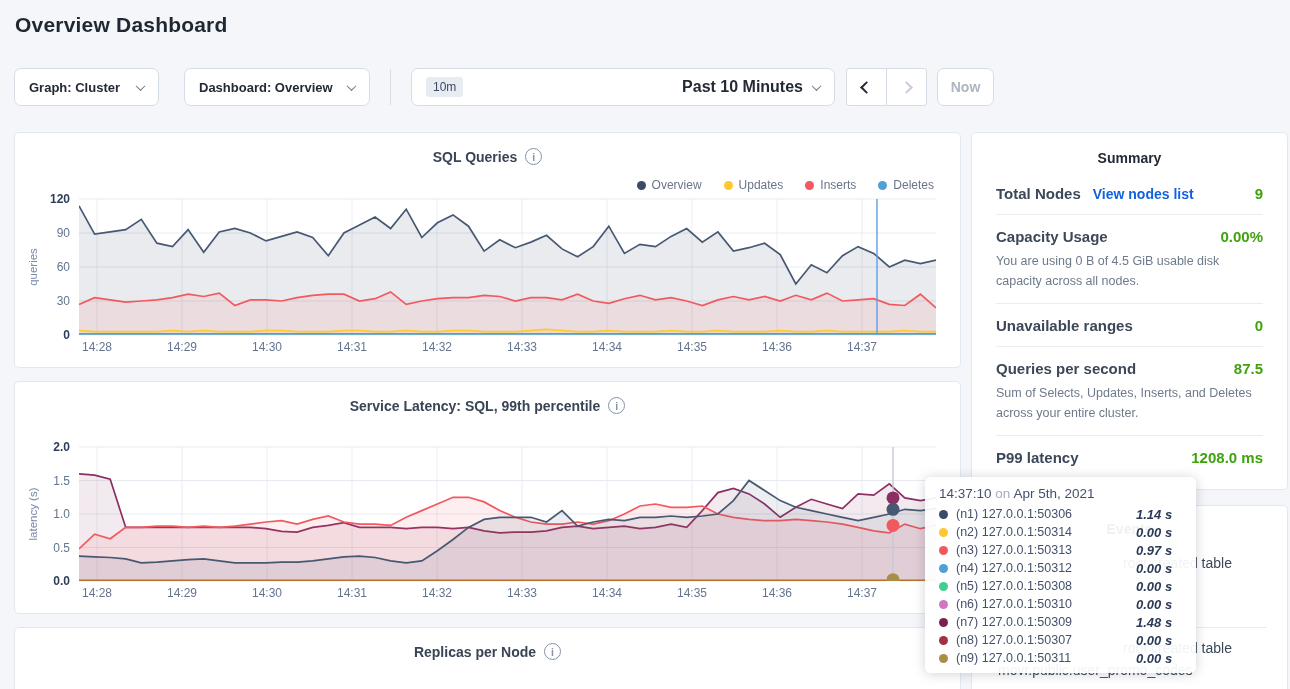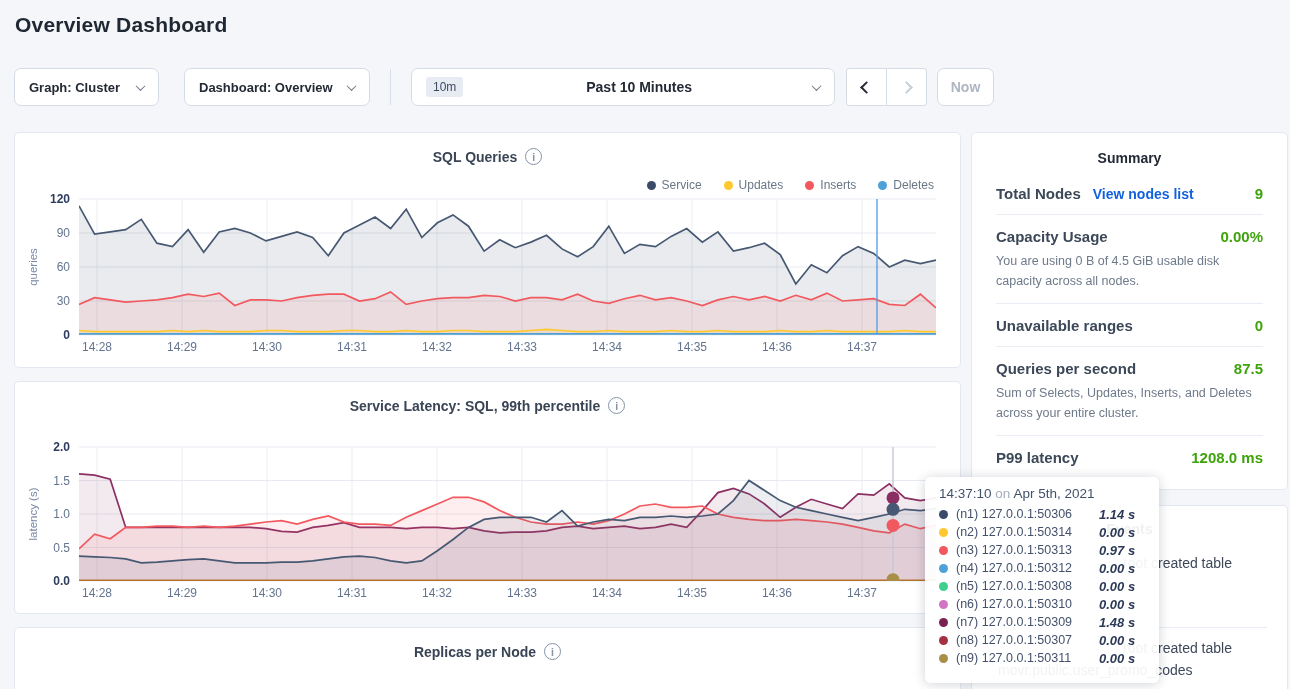--- a/index.html
+++ b/index.html
@@ -16,21 +16,21 @@
     height:38px; background:#fff; border:1px solid #d6dce6; border-radius:7px;
     display:flex; align-items:center; font-size:13px; font-weight:700; color:#242a35;
     padding:0 14px; cursor:pointer;
   }
   .chev { width:7px; height:7px; border-right:1.6px solid #6b7583; border-bottom:1.6px solid #6b7583; display:inline-block; transform:rotate(45deg) translate(-1px,-1px); margin-left:10px; }
   .dd-graph { width:145px; justify-content:space-between; }
   .dd-dash  { width:186px; margin-left:25px; justify-content:space-between; }
   .vdivider { width:1px; height:36px; background:#d9dfe8; margin-left:20px; }
   .time-select { width:424px; margin-left:20px; justify-content:flex-start; }
   .time-badge { background:#e7ebf2; border-radius:3px; font-size:12px; font-weight:400; color:#3e4b63; padding:3px 7px; margin-right:12px; }
-  .time-label { flex:1; text-align:center; font-size:14px; }
+  .time-label { flex:1; text-align:right; font-size:16px; }
   .arrow-group { display:flex; margin-left:11px; }
   .arrow-btn { width:41px; height:38px; background:#fff; border:1px solid #d6dce6; display:flex; align-items:center; justify-content:center; cursor:pointer; }
   .arrow-btn.prev { border-radius:3px 0 0 3px; }
   .arrow-btn.next { border-radius:0 3px 3px 0; margin-left:-1px; }
   .chev-left  { width:9px; height:9px; border-left:2.4px solid #242a35; border-bottom:2.4px solid #242a35; transform:rotate(45deg); }
   .chev-right { width:9px; height:9px; border-right:2.4px solid #c7ced8; border-top:2.4px solid #c7ced8; transform:rotate(45deg); }
   .now-btn { width:57px; margin-left:10px; justify-content:center; color:#aeb6c2; font-size:14px; }
 
   
   .card { position:absolute; background:#fff; border:1px solid #e3e8f0; border-radius:5px; }
@@ -62,23 +62,23 @@
   .srow-value { margin-left:auto; font-size:15px; font-weight:700; color:#3ea30c; }
   .srow-desc { font-size:12.5px; color:#6e7a8a; line-height:1.6; margin-top:6px; }
 
   
   .events-title { text-align:center; font-size:14px; font-weight:700; color:#242a35; padding-top:15px; }
   .ev-frag { position:absolute; font-size:14px; color:#3c4858; white-space:nowrap; }
   .ev-divider { position:absolute; left:24px; right:20px; height:1px; background:#e8edf3; }
 
   
   .tooltip {
-    position:absolute; left:925px; top:477px; width:234px; z-index:10;
+    position:absolute; left:925px; top:477px; width:271px; z-index:10;
     background:rgba(255,255,255,0.93); border-radius:6px;
-    box-shadow:0 1px 12px rgba(40,50,70,0.22); padding:9px 14px 16px;
+    box-shadow:0 1px 12px rgba(40,50,70,0.22); padding:9px 14px 6px;
   }
   .tt-header { font-size:13.5px; color:#44516b; margin-bottom:4px; }
   .tt-header .tt-sep { color:#a5aebc; }
   .tt-row { display:flex; align-items:center; height:18px; }
   .tt-dot { width:9px; height:9px; border-radius:50%; margin-right:8px; flex:none; }
   .tt-label { font-size:12.5px; color:#44516b; }
   .tt-value { margin-left:auto; width:46px; font-size:13px; font-weight:700; color:#2c3a57;font-style:italic; }
 </style>
 </head>
 <body>
@@ -114,21 +114,21 @@
 </div>
 
 <div class="card card-sql">
   <div class="chart-title-row">
     <span class="chart-title">SQL Queries</span>
     <span class="info-icon">i</span>
   </div>
   <div class="legend" id="sql-legend">
       <div class="legend-item">
         <span class="legend-dot" style="background:#3b4a68"></span>
-        <span>Service</span>
+        <span>Overview</span>
       </div>
       <div class="legend-item">
         <span class="legend-dot" style="background:#ffc82e"></span>
         <span>Updates</span>
       </div>
       <div class="legend-item">
         <span class="legend-dot" style="background:#f2595f"></span>
         <span>Inserts</span>
       </div>
       <div class="legend-item">

